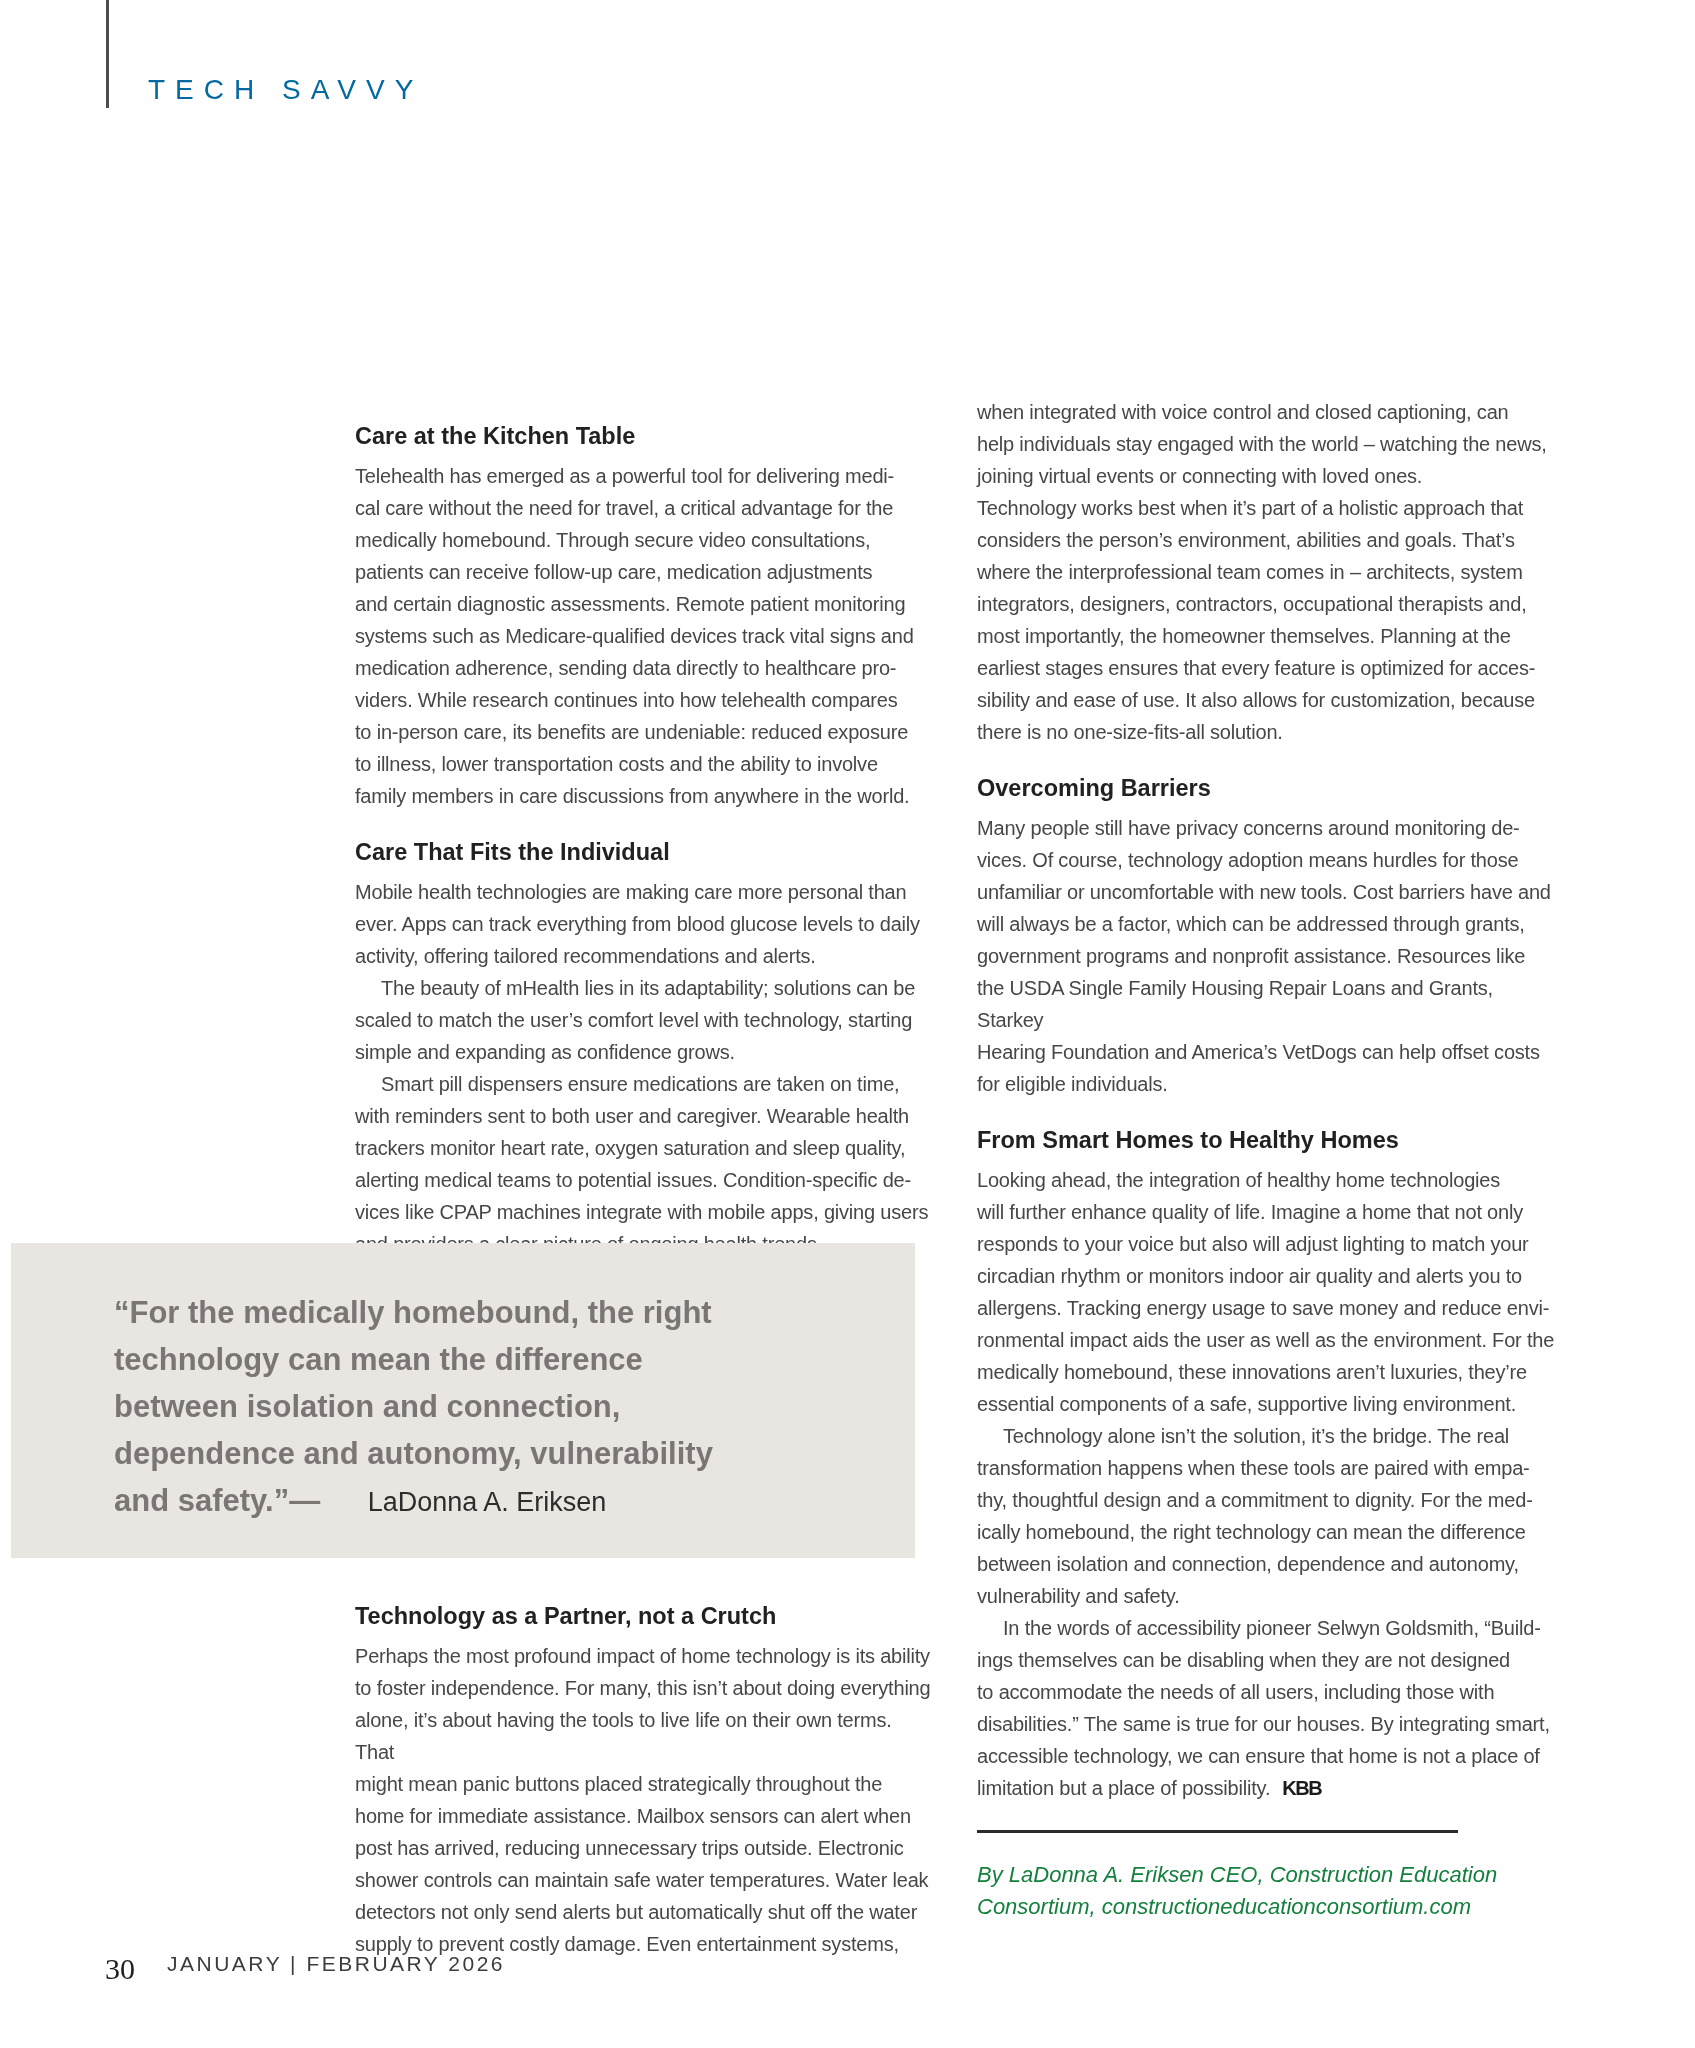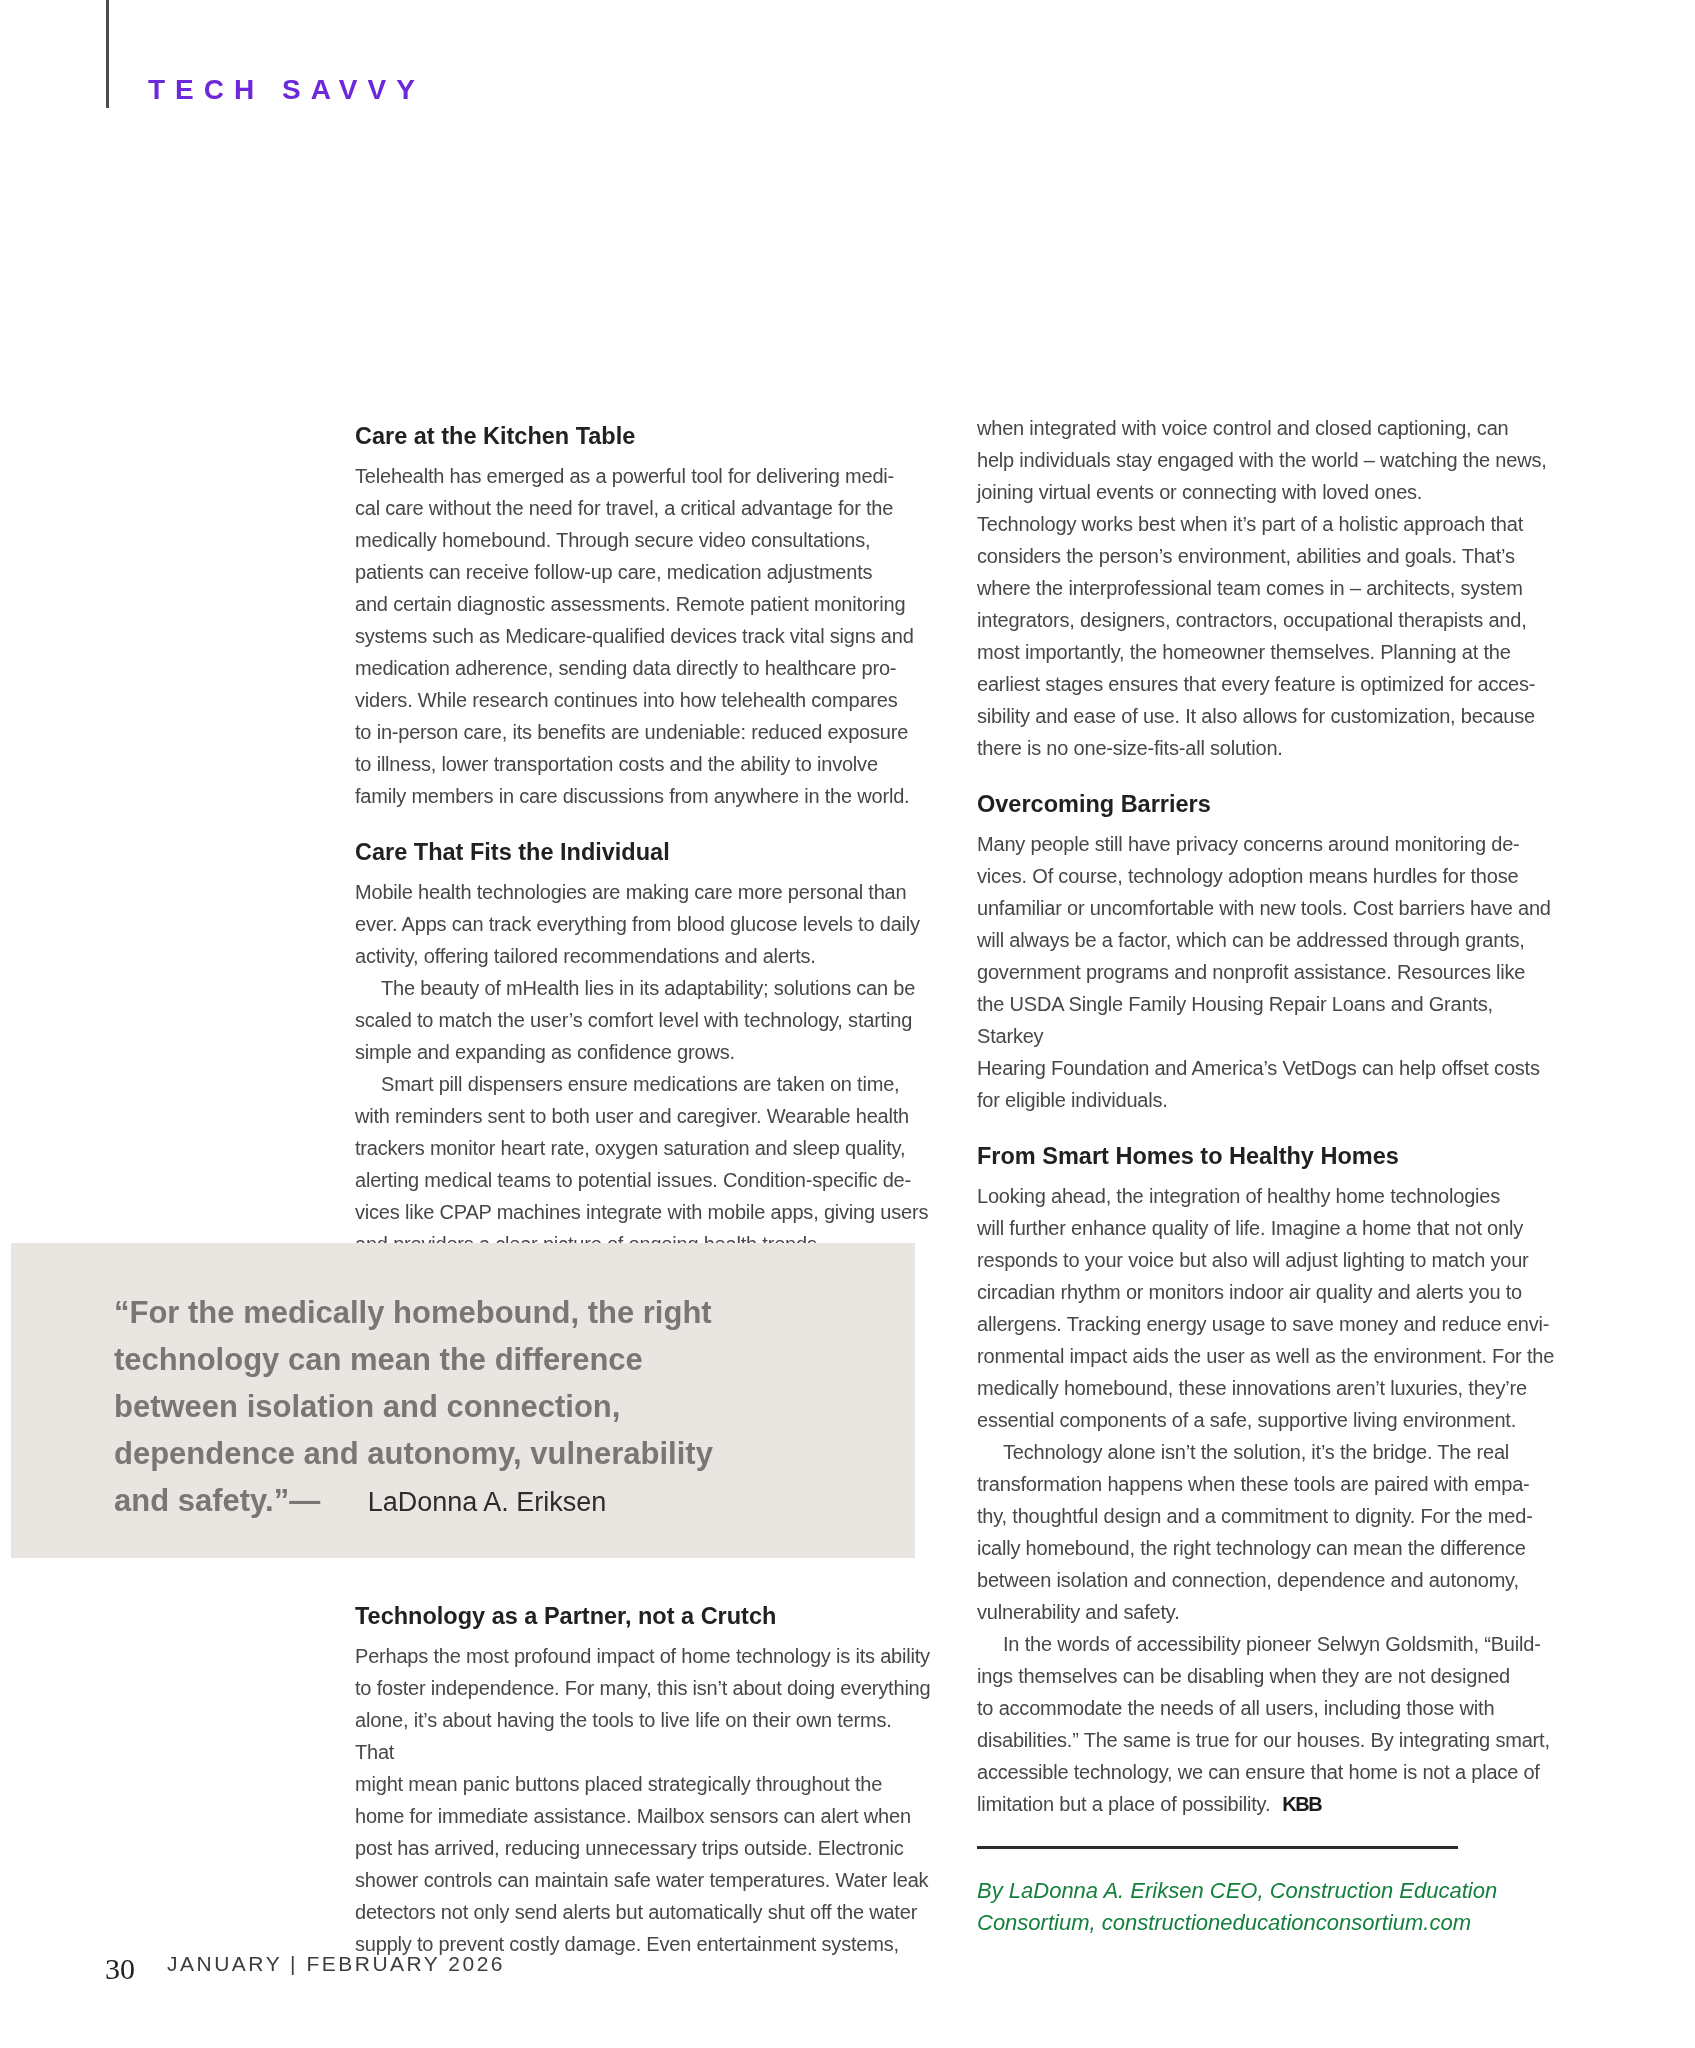--- a/index.html
+++ b/index.html
@@ -17,30 +17,30 @@
   .kicker-rule {
     position: absolute;
     left: 106px; top: 0;
     width: 3px; height: 108px;
     background: #4a4c50;
   }
   .kicker {
     position: absolute;
     left: 148px; top: 74px;
     font-size: 28px;
-    font-weight: bold;
+    font-weight: normal;
     letter-spacing: 10px;
-    color: #6d28d9;
+    color: #0369a1;
   }
 
   
   .col { position: absolute; width: 580px; }
   .col-left-top   { left: 355px; top: 418px; }
   .col-left-bottom{ left: 355px; top: 1598px; }
-  .col-right      { left: 977px; top: 412px; }
+  .col-right      { left: 977px; top: 396px; }
 
   .sec-heading {
     margin: 22px 0 6px 0;
     font-size: 23.5px;
     line-height: 36px;
     font-weight: bold;
     color: #212121;
   }
   .col > .sec-heading:first-child { margin-top: 0; }
 

